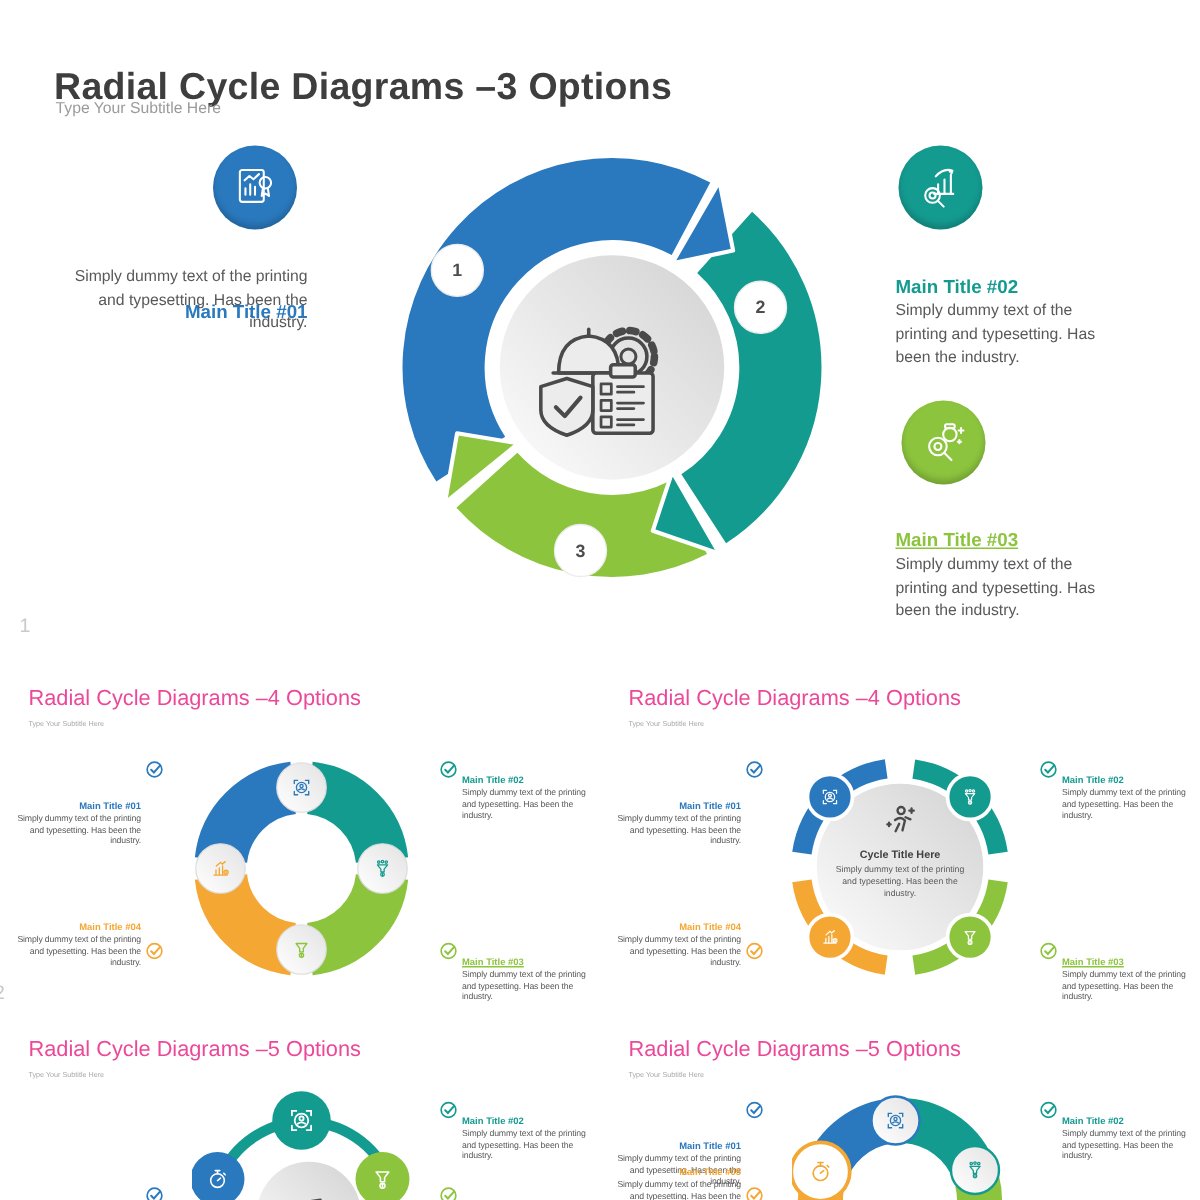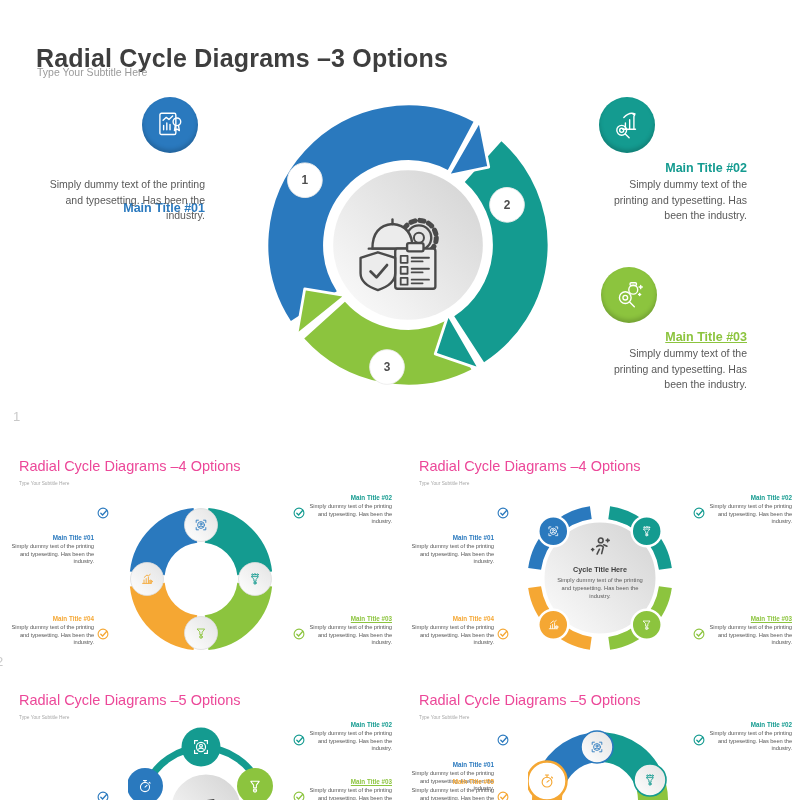--- a/index.html
+++ b/index.html
@@ -6,21 +6,21 @@
   .page{position:relative;width:800px;height:800px;overflow:hidden;background:#fff;
         font-family:"Liberation Sans",sans-serif;}
   .abs{position:absolute;}
   
   .h1{position:absolute;left:36px;top:27px;font-size:25px;color:#3e3e3e;letter-spacing:.2px;white-space:nowrap;}
   .h1sub{position:absolute;left:37px;top:66px;font-size:10.5px;color:#9b9b9b;}
   .feat-ic{position:absolute;width:56px;height:56px;border-radius:50%;display:flex;align-items:center;justify-content:center;
            box-shadow:inset 0 -3px 4px rgba(0,0,0,.18);}
   .feat-t{position:absolute;font-size:12.5px;font-weight:700;}
   .feat-b{position:absolute;font-size:10.5px;line-height:15.5px;color:#595959;}
-  .ta-r{text-align:right;} .ta-l{text-align:right;} .ta-c{text-align:center;}
+  .ta-r{text-align:right;} .ta-l{text-align:left;margin-top:23px;} .ta-c{text-align:center;}
   .c-blue{color:#2A79BE;margin-top:40px;} .c-teal{color:#149B90;} .c-green{color:#8CC43E;text-decoration:underline;} .c-orange{color:#F5A733;}
   .bg-blue{background:#2A79BE;} .bg-teal{background:#149B90;} .bg-green{background:#8CC43E;}
   
   .th-title{position:absolute;font-size:14.5px;color:#ec4899;white-space:nowrap;}
   .th-sub{position:absolute;font-size:4.8px;color:#a8a8a8;}
   .tb{position:absolute;}
   .tb-t{font-size:6.3px;font-weight:700;margin-bottom:2px;}
   .tb-b{font-size:5.8px;line-height:7.6px;letter-spacing:-.1px;color:#595959;}
   .check{position:absolute;}
   .pgnum{position:absolute;font-size:13px;color:#c9c9c9;}

